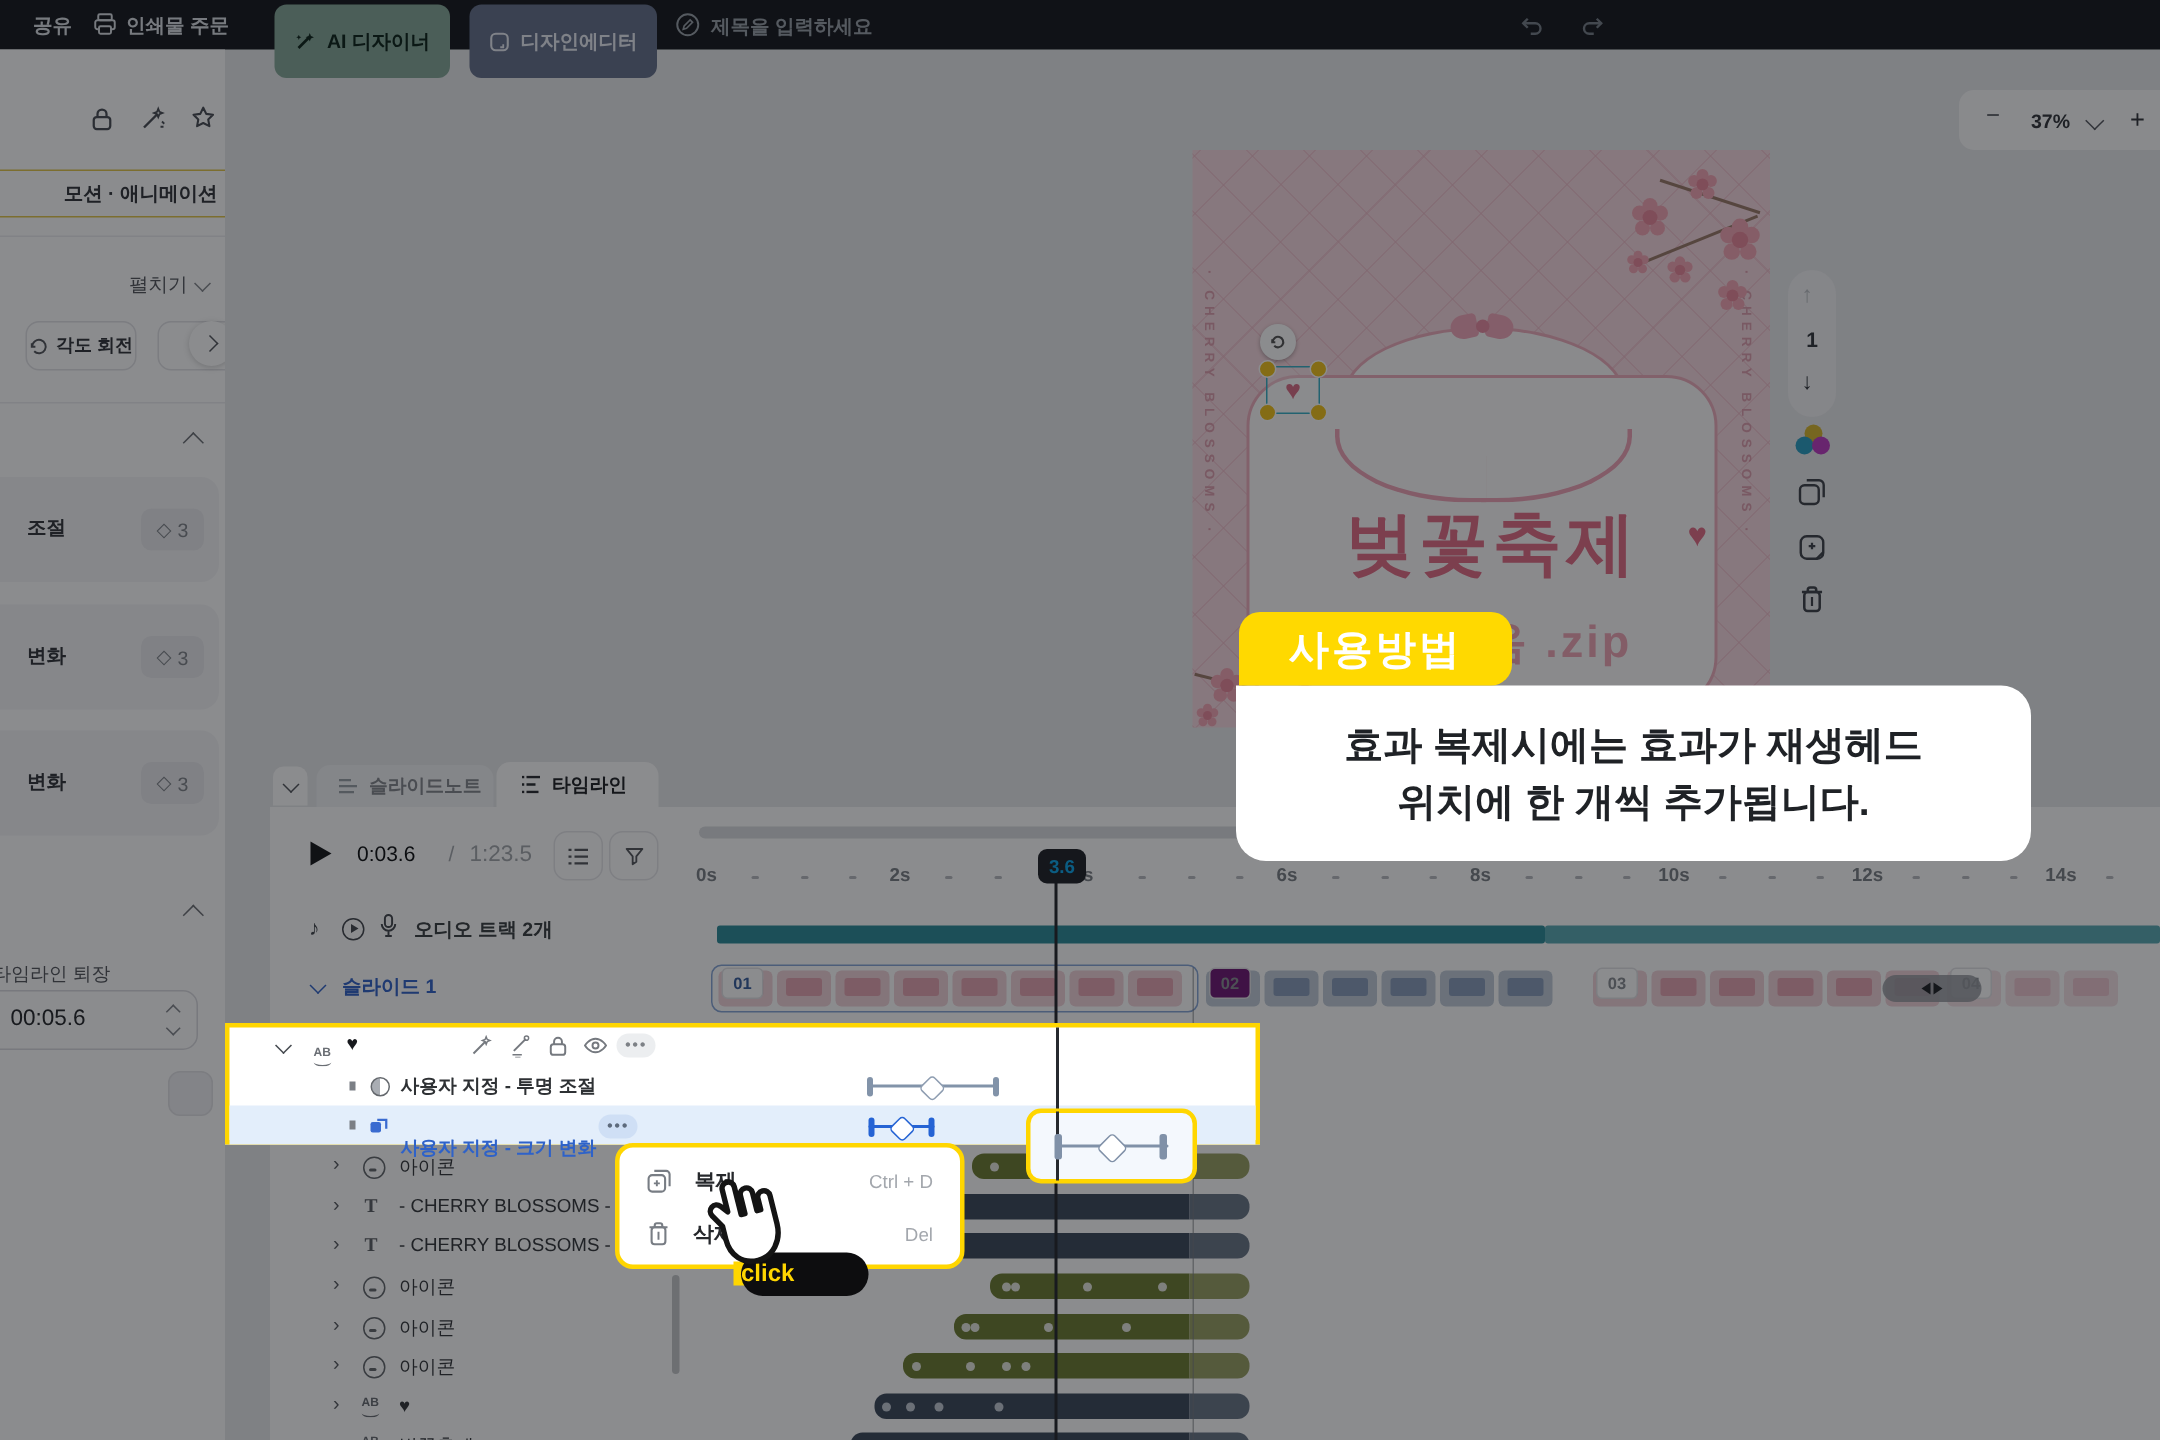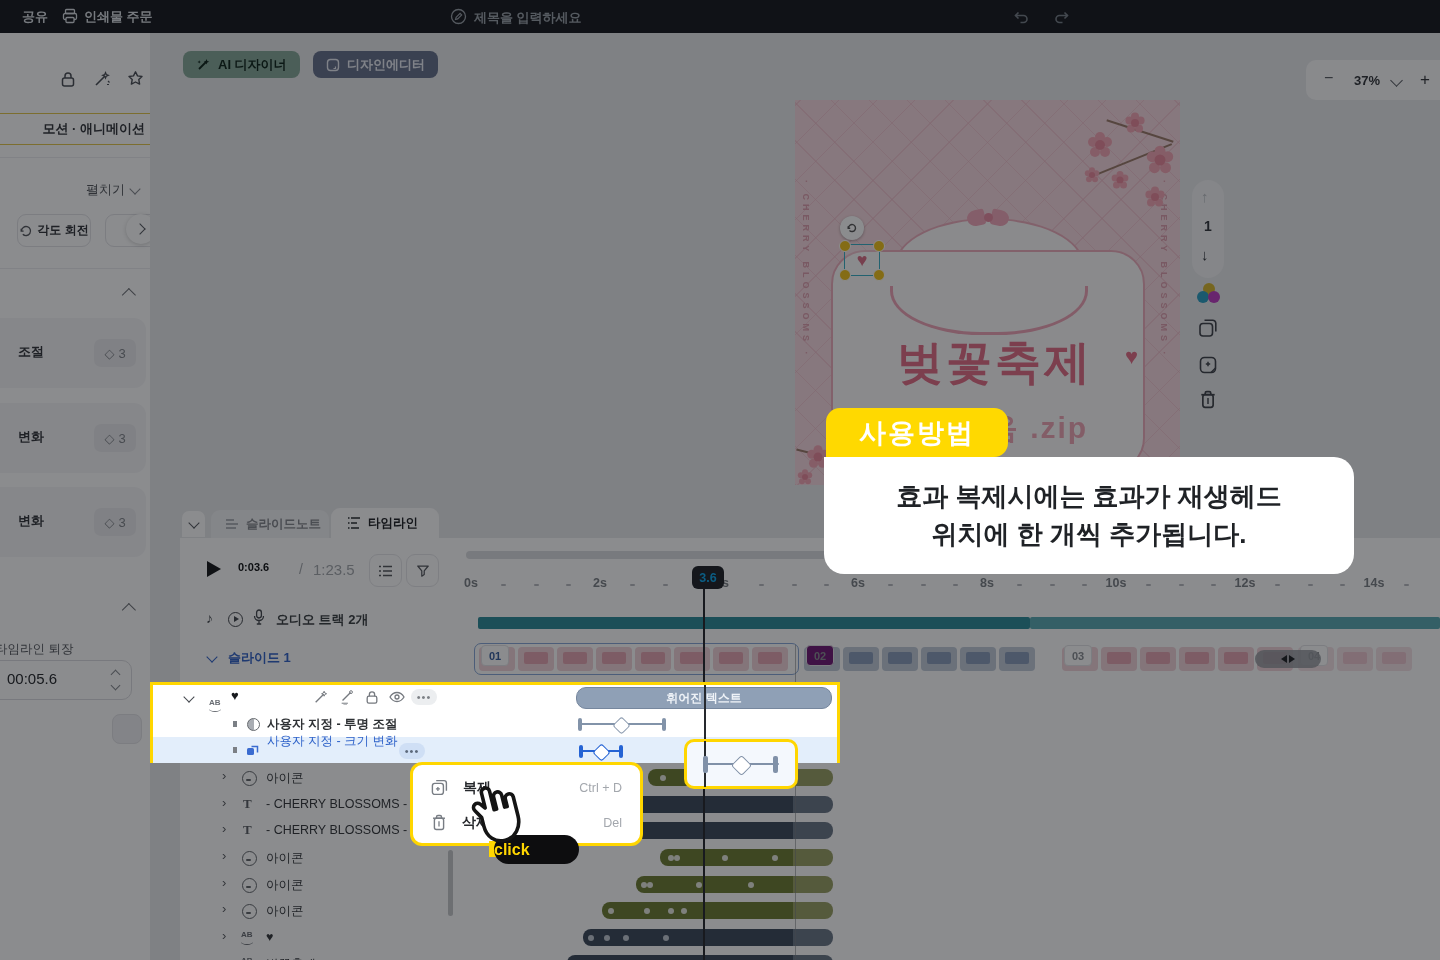--- a/index.html
+++ b/index.html
@@ -3,21 +3,21 @@
 <meta charset="utf-8">
 <style>
   html,body{margin:0;padding:0;background:#333;}
   #app{position:relative;width:1440px;height:960px;overflow:hidden;background:#e9eaec;
        font-family:"Liberation Sans","DejaVu Sans",sans-serif;-webkit-font-smoothing:antialiased;}
   .abs{position:absolute;}
   .flex{display:flex;align-items:center;}
   svg{display:block;}
   
   #topbar{position:absolute;left:0;top:0;width:1440px;height:33px;background:#171a1f;color:#d9dde2;font-size:13px;z-index:5;}
-  .tb-btn{position:absolute;top:3px;height:27px;border-radius:8px;display:flex;align-items:center;padding:0 13px;gap:7px;font-weight:700;margin-top:48px;}
+  .tb-btn{position:absolute;top:3px;height:27px;border-radius:8px;display:flex;align-items:center;padding:11px 13px;gap:7px;font-weight:700;}
   
   #sidebar{position:absolute;left:0;top:33px;width:150px;height:927px;background:#ffffff;overflow:hidden;z-index:6;}
   
   #panel{position:absolute;left:180px;top:538px;width:1260px;height:422px;background:#ffffff;z-index:6;}
   .tick{position:absolute;width:5px;height:2px;border-radius:1px;background:#b9bcc1;}
   .rlabel{position:absolute;font-size:12.5px;font-weight:700;color:#7c8086;}
   .ic-smiley{width:13px;height:13px;border:1.3px solid #64686d;border-radius:50%;position:relative;}
   .ic-smiley:after{content:"";position:absolute;left:3px;top:7px;width:5px;height:2px;border-radius:2px;background:#64686d;}
   .ic-text{font-family:"Liberation Serif",serif;font-size:13px;font-weight:700;color:#5d6166;line-height:1;}
   .ic-curved{position:relative;font-size:8px;font-weight:700;color:#6a6e74;line-height:1;}
@@ -265,21 +265,21 @@
   <div class="abs flex" style="left:331px;top:508px;width:108px;height:30px;background:#fff;border-radius:9px 9px 0 0;z-index:6;padding-left:16px;gap:7px;box-sizing:border-box;">
     <svg width="14" height="12" viewBox="0 0 14 12">
         <path d="M4 1h9M1 1h1.5M4 6h6M1 6h1.5M4 11h8M1 11h1.5" stroke="#2a2d31" stroke-width="1.6"></path>
       </svg>
     <span style="font-size:12.5px;color:#212327;font-weight:700;">타임라인</span>
   </div>
 
   <div id="panel">
 
     <div class="abs" style="left:27px;top:23px;width:0;height:0;border-left:14px solid #17191c;border-top:8px solid transparent;border-bottom:8px solid transparent;"></div>
-    <span class="abs" style="left:58px;top:23px;font-size:11px;font-weight:700;color:#101214;">0:03.6</span>
+    <span class="abs" style="left:58px;top:23px;font-size:14px;font-weight:400;color:#101214;">0:03.6</span>
     <span class="abs" style="left:119px;top:23px;font-size:14px;color:#a4a8ad;">/</span>
     <span class="abs" style="left:133px;top:23px;font-size:15px;color:#a4a8ad;">1:23.5</span>
     <div class="abs" style="left:189px;top:16px;width:31px;height:31px;border:1.4px solid #e7e7ea;border-radius:9px;display:flex;align-items:center;justify-content:center;">
       <svg width="15" height="12" viewBox="0 0 15 12">
           <path d="M1 1.5h2M5 1.5h9M1 6h2M5 6h9M1 10.5h2M5 10.5h9" stroke="#55585e" stroke-width="1.5"></path>
         </svg>
     </div>
     <div class="abs" style="left:226px;top:16px;width:31px;height:31px;border:1.4px solid #e7e7ea;border-radius:9px;display:flex;align-items:center;justify-content:center;">
       <svg width="14" height="14" viewBox="0 0 16 15">
           <path d="M2 1.8h12L9.4 7.4v4.1l-2.8 1.9V7.4Z" fill="none" stroke="#55585e" stroke-width="1.4" stroke-linejoin="round"></path>
@@ -521,43 +521,40 @@
         </svg>
     </span>
     <span class="abs" style="left:236px;top:6px;">
       <svg width="16" height="12" viewBox="0 0 16 12">
           <path d="M1 6s2.6-4.5 7-4.5S15 6 15 6s-2.6 4.5-7 4.5S1 6 1 6z" fill="none" stroke="#75797f" stroke-width="1.3"></path>
           <circle cx="8" cy="6" r="2" fill="none" stroke="#75797f" stroke-width="1.3"></circle>
         </svg>
     </span>
     <span class="abs pill-dots" style="left:258px;top:4px;width:26px;height:16px;">•••</span>
     
-    <div class="abs" style="left:423px;top:2px;width:254px;height:20px;background:#8fa0b6;border:1px solid #76879e;border-radius:10px;display:flex;align-items:center;justify-content:center;">
-      <span style="font-size:12px;font-weight:700;color:#eef2f7;">휘어진 텍스트</span>
-    </div>
     
     <span class="abs" style="left:80px;top:36px;width:4px;height:6px;background:#7b7f85;"></span>
     <span class="abs" style="left:94px;top:33px;width:11px;height:11px;border:1.4px solid #64686d;border-radius:50%;background:linear-gradient(90deg,#a9adb3 50%,#fff 50%);"></span>
     <span class="abs" style="left:114px;top:31px;font-size:12.5px;font-weight:700;color:#2e3134;">사용자 지정 - 투명 조절</span>
     <div class="abs" style="left:425px;top:30px;width:88px;height:18px;">
       <div class="kfline" style="left:0;top:8px;width:88px;"></div>
       <div class="kfcap" style="left:0;top:2.5px;"></div>
       <div class="kfcap" style="left:84px;top:2.5px;"></div>
       <div class="kfdia" style="left:37px;top:3.5px;"></div>
     </div>
     
     <div class="abs" style="left:0;top:52px;width:684px;height:26px;background:#e3eefb;"></div>
     <span class="abs" style="left:80px;top:62px;width:4px;height:6px;background:#7b7f85;"></span>
     <span class="abs" style="left:93px;top:59px;">
       <svg width="13" height="12" viewBox="0 0 13 12">
           <rect x="1" y="4" width="7" height="7" rx="1.5" fill="#3a6bd0"></rect>
           <path d="M5.5 2.5h6v6" fill="none" stroke="#3a6bd0" stroke-width="1.5"></path>
         </svg>
     </span>
-    <span class="abs" style="left:114px;top:48px;font-size:12.5px;font-weight:400;color:#2e62c9;">사용자 지정 - 크기 변화</span>
+    <span class="abs" style="left:114px;top:72px;font-size:12.5px;font-weight:700;color:#2e62c9;">사용자 지정 - 크기 변화</span>
     <span class="abs pill-dots" style="left:246px;top:58px;width:26px;height:16px;background:#cfdff5;color:#5d6a7c;">•••</span>
     <div class="abs" style="left:426px;top:57px;width:44px;height:18px;">
       <div class="kfline" style="left:0;top:8px;width:44px;background:#2563d4;"></div>
       <div class="kfcap" style="left:0;top:2.5px;background:#2563d4;"></div>
       <div class="kfcap" style="left:40px;top:2.5px;background:#2563d4;"></div>
       <div class="kfdia" style="left:16px;top:3.5px;border-color:#2563d4;"></div>
     </div>
     
     <div class="abs" style="left:551px;top:0;width:2px;height:75px;background:#26292e;"></div>
   </div>

